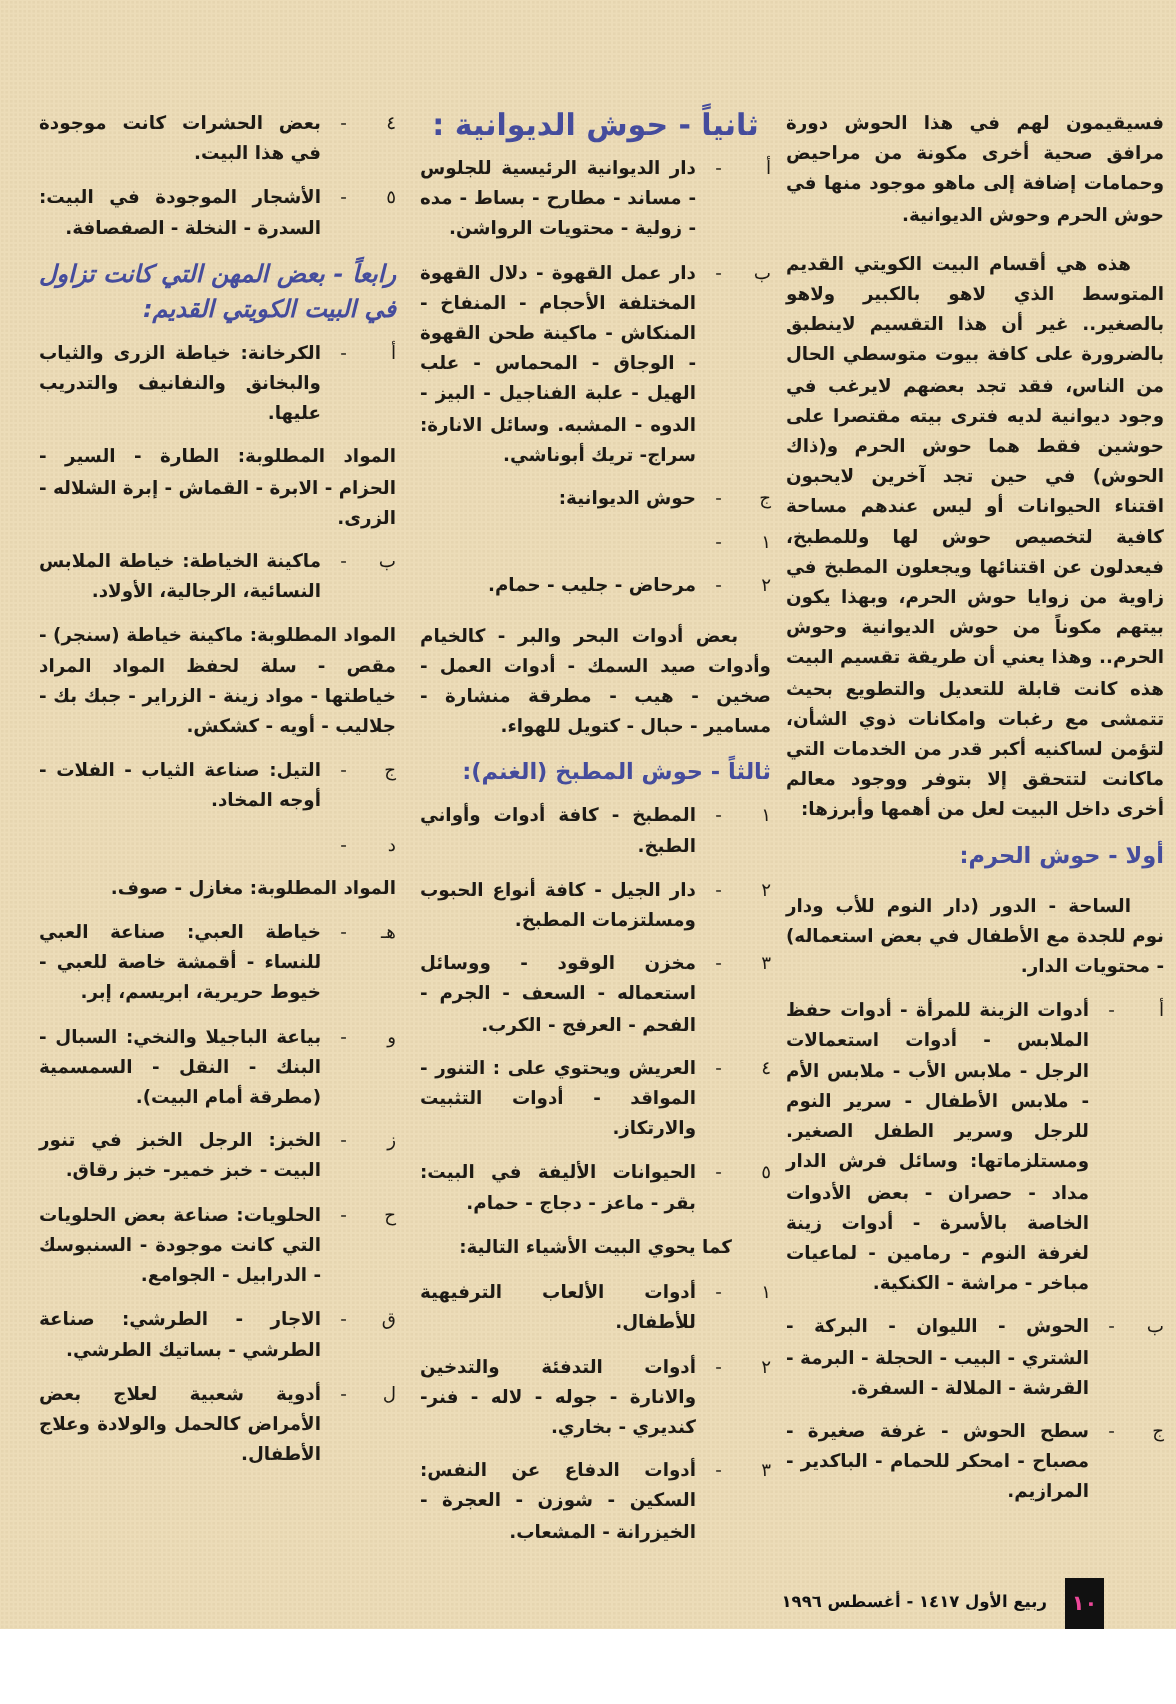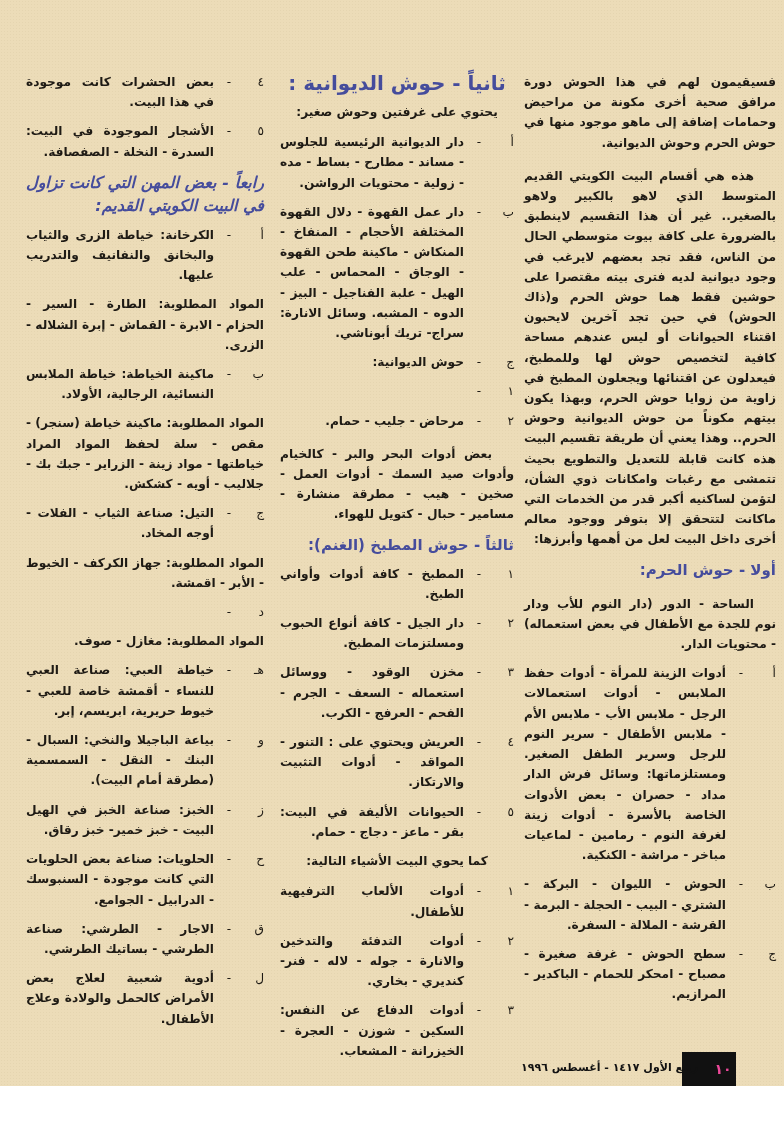--- a/index.html
+++ b/index.html
@@ -19,21 +19,21 @@
   .h{color:#454c9c;font-weight:bold;margin:0 0 8px 0;}
   .h-big{font-size:15px;line-height:22px;}
   .h-mid{font-size:20px;line-height:22px;text-align:center;}
   .sub{text-align:center;margin:0 0 10px 0;}
   .item{display:flex;margin:0 0 9px 0;}
   .item .lbl{width:20px;flex:0 0 20px;text-align:right;font-weight:normal;}
   .item .dash{width:30px;flex:0 0 30px;text-align:center;font-weight:normal;}
   .item .txt{flex:1;text-align:justify;}
   .footer{position:absolute;top:1052px;left:500px;width:236px;height:34px;direction:rtl;}
   .pgbox{position:absolute;right:0;top:0;width:26px;height:34px;background:#111;color:#ec4899;
-         font-size:14px;font-weight:bold;display:flex;align-items:center;justify-content:center;padding-left:28px;}
+         font-size:14px;font-weight:bold;display:flex;align-items:center;justify-content:center;}
   .date{position:absolute;right:38px;top:9px;font-size:11px;font-weight:bold;color:#111;white-space:nowrap;}
 </style>
 </head>
 <body>
 
 <div class="page">
 
   <div class="col col-right">
     <p>فسيقيمون لهم في هذا الحوش دورة مرافق صحية أخرى مكونة من مراحيض وحمامات إضافة إلى ماهو موجود منها في حوش الحرم وحوش الديوانية.</p>
     <p class="indent">هذه هي أقسام البيت الكويتي القديم المتوسط الذي لاهو بالكبير ولاهو بالصغير.. غير أن هذا التقسيم لاينطبق بالضرورة على كافة بيوت متوسطي الحال من الناس، فقد تجد بعضهم لايرغب في وجود ديوانية لديه فترى بيته مقتصرا على حوشين فقط هما حوش الحرم و(ذاك الحوش) في حين تجد آخرين لايحبون اقتناء الحيوانات أو ليس عندهم مساحة كافية لتخصيص حوش لها وللمطبخ، فيعدلون عن اقتنائها ويجعلون المطبخ في زاوية من زوايا حوش الحرم، وبهذا يكون بيتهم مكوناً من حوش الديوانية وحوش الحرم.. وهذا يعني أن طريقة تقسيم البيت هذه كانت قابلة للتعديل والتطويع بحيث تتمشى مع رغبات وامكانات ذوي الشأن، لتؤمن لساكنيه أكبر قدر من الخدمات التي ماكانت لتتحقق إلا بتوفر ووجود معالم أخرى داخل البيت لعل من أهمها وأبرزها:</p>
@@ -51,21 +51,20 @@
       </div>
     <div class="item">
         <span class="lbl">ج</span>
         <span class="dash">-</span>
         <span class="txt">سطح الحوش - غرفة صغيرة - مصباح - امحكر للحمام - الباكدير - المرازيم.</span>
       </div>
   </div>
 
   <div class="col col-mid">
     <div class="h h-mid">ثانياً - حوش الديوانية :</div>
-    <div class="sub">يحتوي على غرفتين وحوش صغير:</div>
     <div class="item">
         <span class="lbl">أ</span>
         <span class="dash">-</span>
         <span class="txt">دار الديوانية الرئيسية للجلوس - مساند - مطارح - بساط - مده - زولية - محتويات الرواشن.</span>
       </div>
     <div class="item">
         <span class="lbl">ب</span>
         <span class="dash">-</span>
         <span class="txt">دار عمل القهوة - دلال القهوة المختلفة الأحجام - المنفاخ - المنكاش - ماكينة طحن القهوة - الوجاق - المحماس - علب الهيل - علبة الفناجيل - البيز - الدوه - المشبه. وسائل الانارة: سراج- تريك أبوناشي.</span>
       </div>
@@ -150,40 +149,39 @@
         <span class="lbl">ب</span>
         <span class="dash">-</span>
         <span class="txt">ماكينة الخياطة: خياطة الملابس النسائية، الرجالية، الأولاد.</span>
       </div>
     <p>المواد المطلوبة: ماكينة خياطة (سنجر) - مقص - سلة لحفظ المواد المراد خياطتها - مواد زينة - الزراير - جبك بك - جلاليب - أويه - كشكش.</p>
     <div class="item">
         <span class="lbl">ج</span>
         <span class="dash">-</span>
         <span class="txt">التيل: صناعة الثياب - الفلات - أوجه المخاد.</span>
       </div>
-    <p>المواد المطلوبة: جهاز الكركف - الخيوط - الأبر - اقمشة.</p>
     <div class="item">
         <span class="lbl">د</span>
         <span class="dash">-</span>
       </div>
     <p>المواد المطلوبة: مغازل - صوف.</p>
     <div class="item">
         <span class="lbl">هـ</span>
         <span class="dash">-</span>
         <span class="txt">خياطة العبي: صناعة العبي للنساء - أقمشة خاصة للعبي - خيوط حريرية، ابريسم، إبر.</span>
       </div>
     <div class="item">
         <span class="lbl">و</span>
         <span class="dash">-</span>
         <span class="txt">بياعة الباجيلا والنخي: السبال - البنك - النقل - السمسمية (مطرقة أمام البيت).</span>
       </div>
     <div class="item">
         <span class="lbl">ز</span>
         <span class="dash">-</span>
-        <span class="txt">الخبز: صناعة الخبز في الهيل البيت - خبز خمير- خبز رقاق.</span>
+        <span class="txt">الخبز: الرجل الخبز في تنور البيت - خبز خمير- خبز رقاق.</span>
       </div>
     <div class="item">
         <span class="lbl">ح</span>
         <span class="dash">-</span>
         <span class="txt">الحلويات: صناعة بعض الحلويات التي كانت موجودة - السنبوسك - الدرابيل - الجوامع.</span>
       </div>
     <div class="item">
         <span class="lbl">ق</span>
         <span class="dash">-</span>
         <span class="txt">الاجار - الطرشي: صناعة الطرشي - بساتيك الطرشي.</span>

